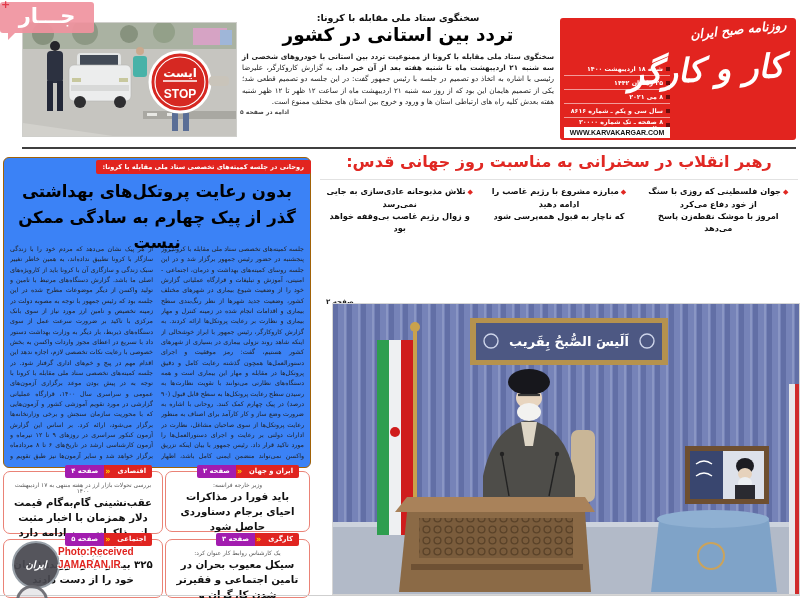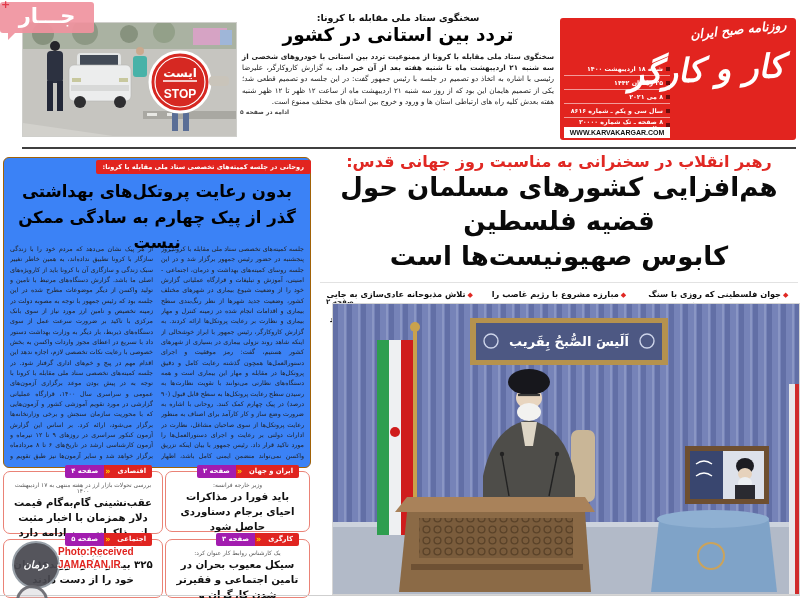--- a/index.html
+++ b/index.html
@@ -177,24 +177,20 @@
           <span>۸ صفحه ـ تک شماره ۲۰۰۰۰ ریال</span>
         </div>
     </div>
     <div class="mh-web">WWW.KARVAKARGAR.COM</div>
   </div>
 
   <div class="abs rule-top"></div>
 
   <div class="abs ls">
     <div class="ls-kicker">رهبر انقلاب در سخنرانی به مناسبت روز جهانی قدس:</div>
-    <div class="ls-h">
-      <span>هم‌افزایی کشورهای مسلمان حول قضیه فلسطین</span><br>
-      <span>کابوس صهیونیست‌ها است</span>
-    </div>
     <div class="ls-bullets">
       <div class="ls-b">
         <span class="diamond">◆</span><span>جوان فلسطینی که روزی با سنگ از خود دفاع می‌کرد</span><br><span>امروز با موشک نقطه‌زن پاسخ می‌دهد</span>
       </div>
       <div class="ls-b">
         <span class="diamond">◆</span><span>مبارزه مشروع با رژیم غاصب را ادامه دهید</span><br><span>که ناچار به قبول همه‌پرسی شود</span>
       </div>
       <div class="ls-b">
         <span class="diamond">◆</span><span>تلاش مذبوحانه عادی‌سازی به جایی نمی‌رسد</span><br><span>و زوال رژیم غاصب بی‌وقفه خواهد بود</span>
       </div>
@@ -317,21 +313,21 @@
     <div class="tz-tab">
       <span class="tz-cat">اجتماعی</span>
       <span class="tz-chev">«</span>
       <span class="tz-pg">صفحه ۵</span>
     </div>
     <div class="tz-kicker">وزارت بهداشت:</div>
     <div class="tz-h">۳۲۵ بیمار دیگر کووید۱۹ جان خود را از دست دادند</div>
   </div>
 
   <div class="abs wm-b">
-    <div class="wm-logo">درمان</div>
+    <div class="wm-logo">ایران</div>
     <div class="wm-text">
       <span>Photo:Received</span><br>
       <span>JAMARAN.IR</span>
     </div>
   </div>
   <div class="abs wm-c2"></div>
 
   <div class="abs rule-bottom"></div>
 
 </div>

